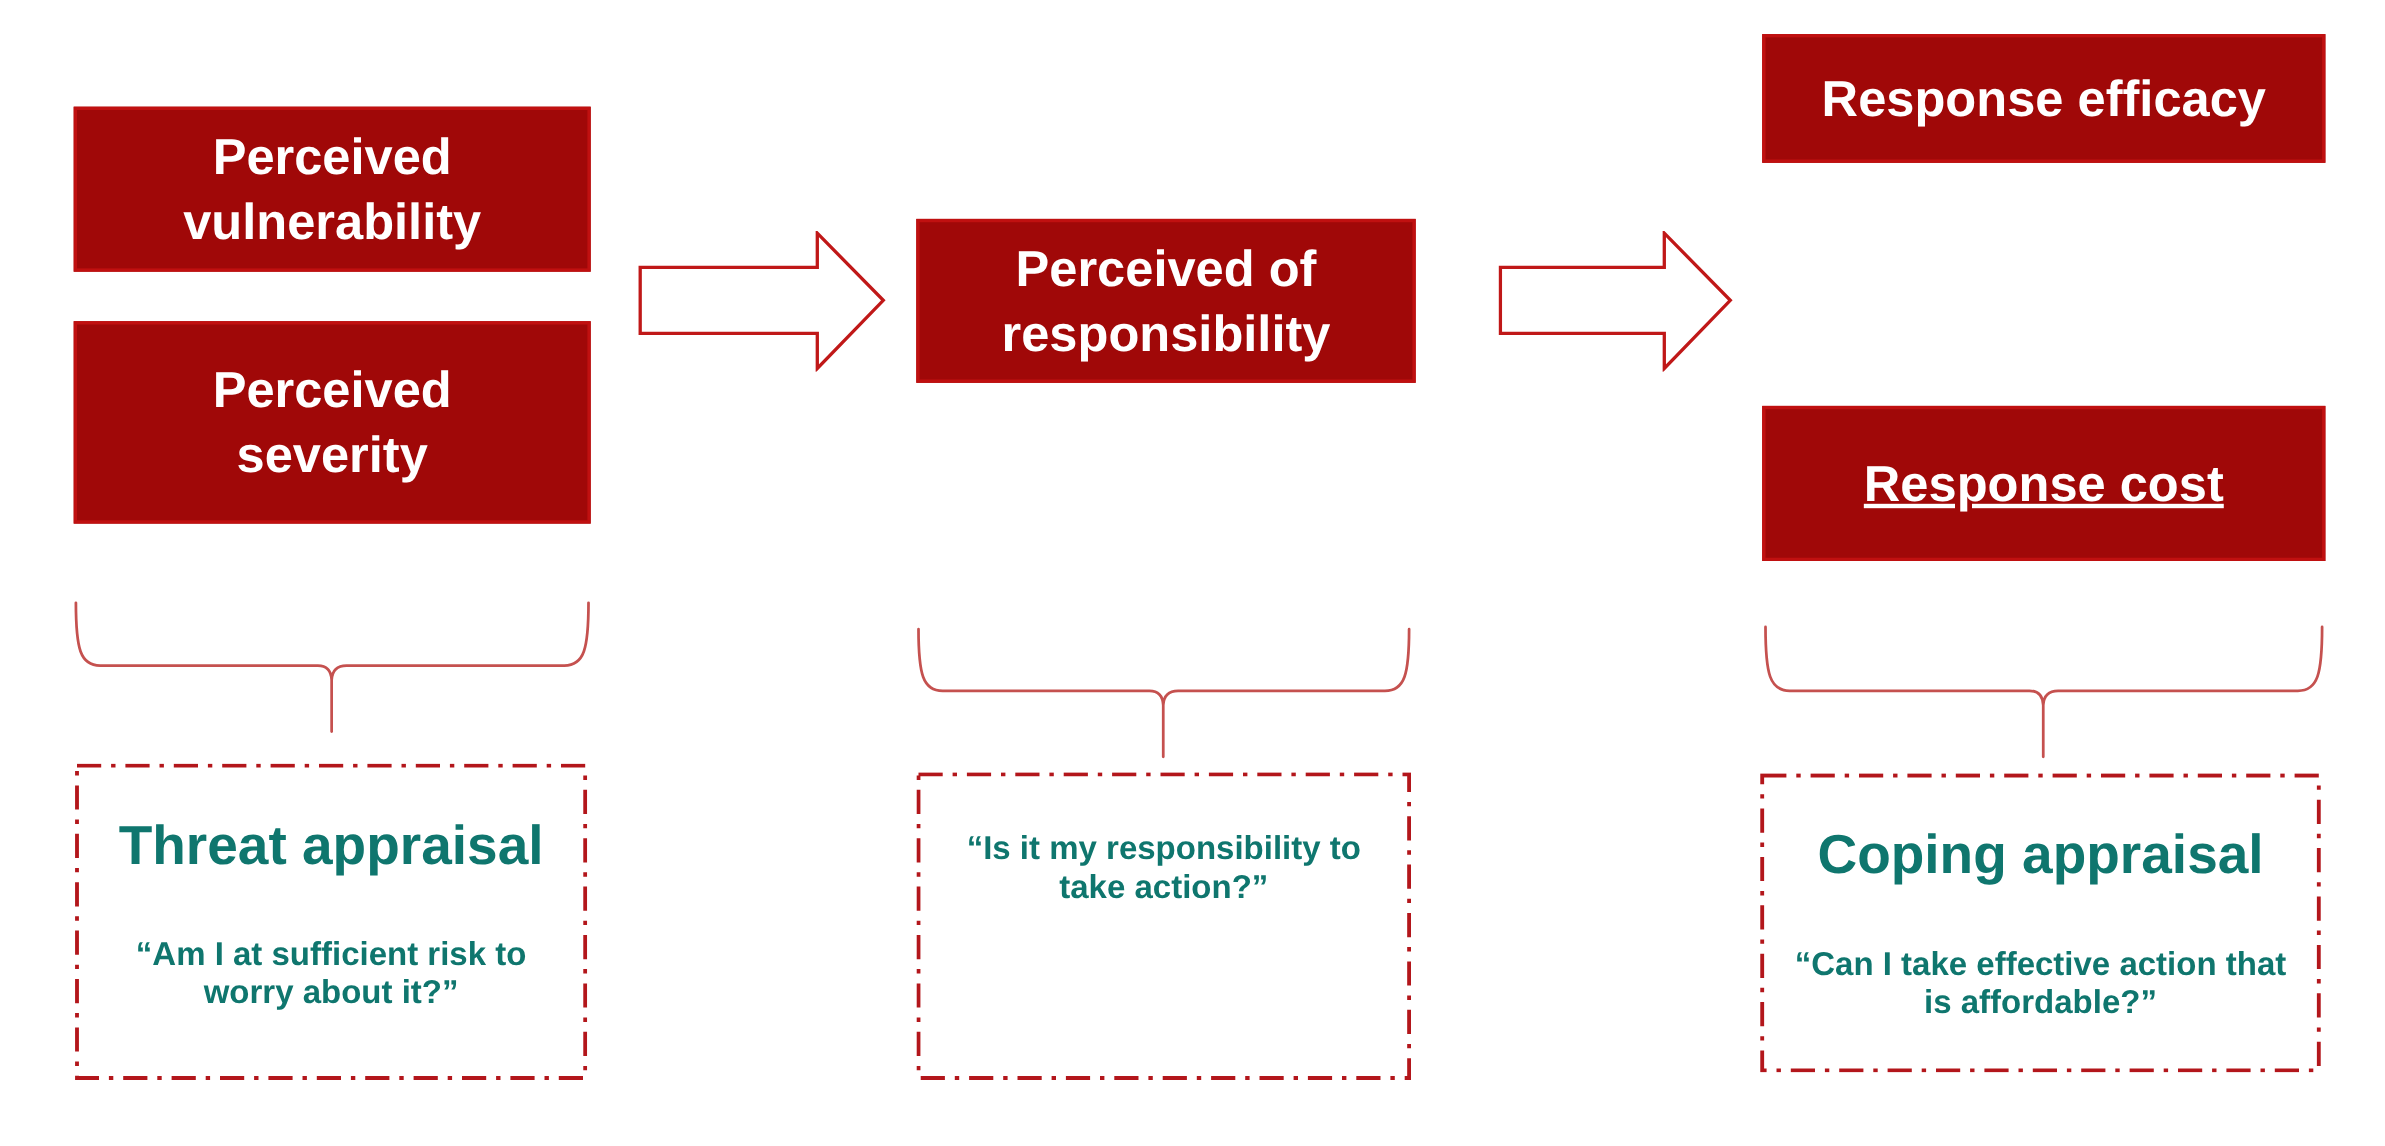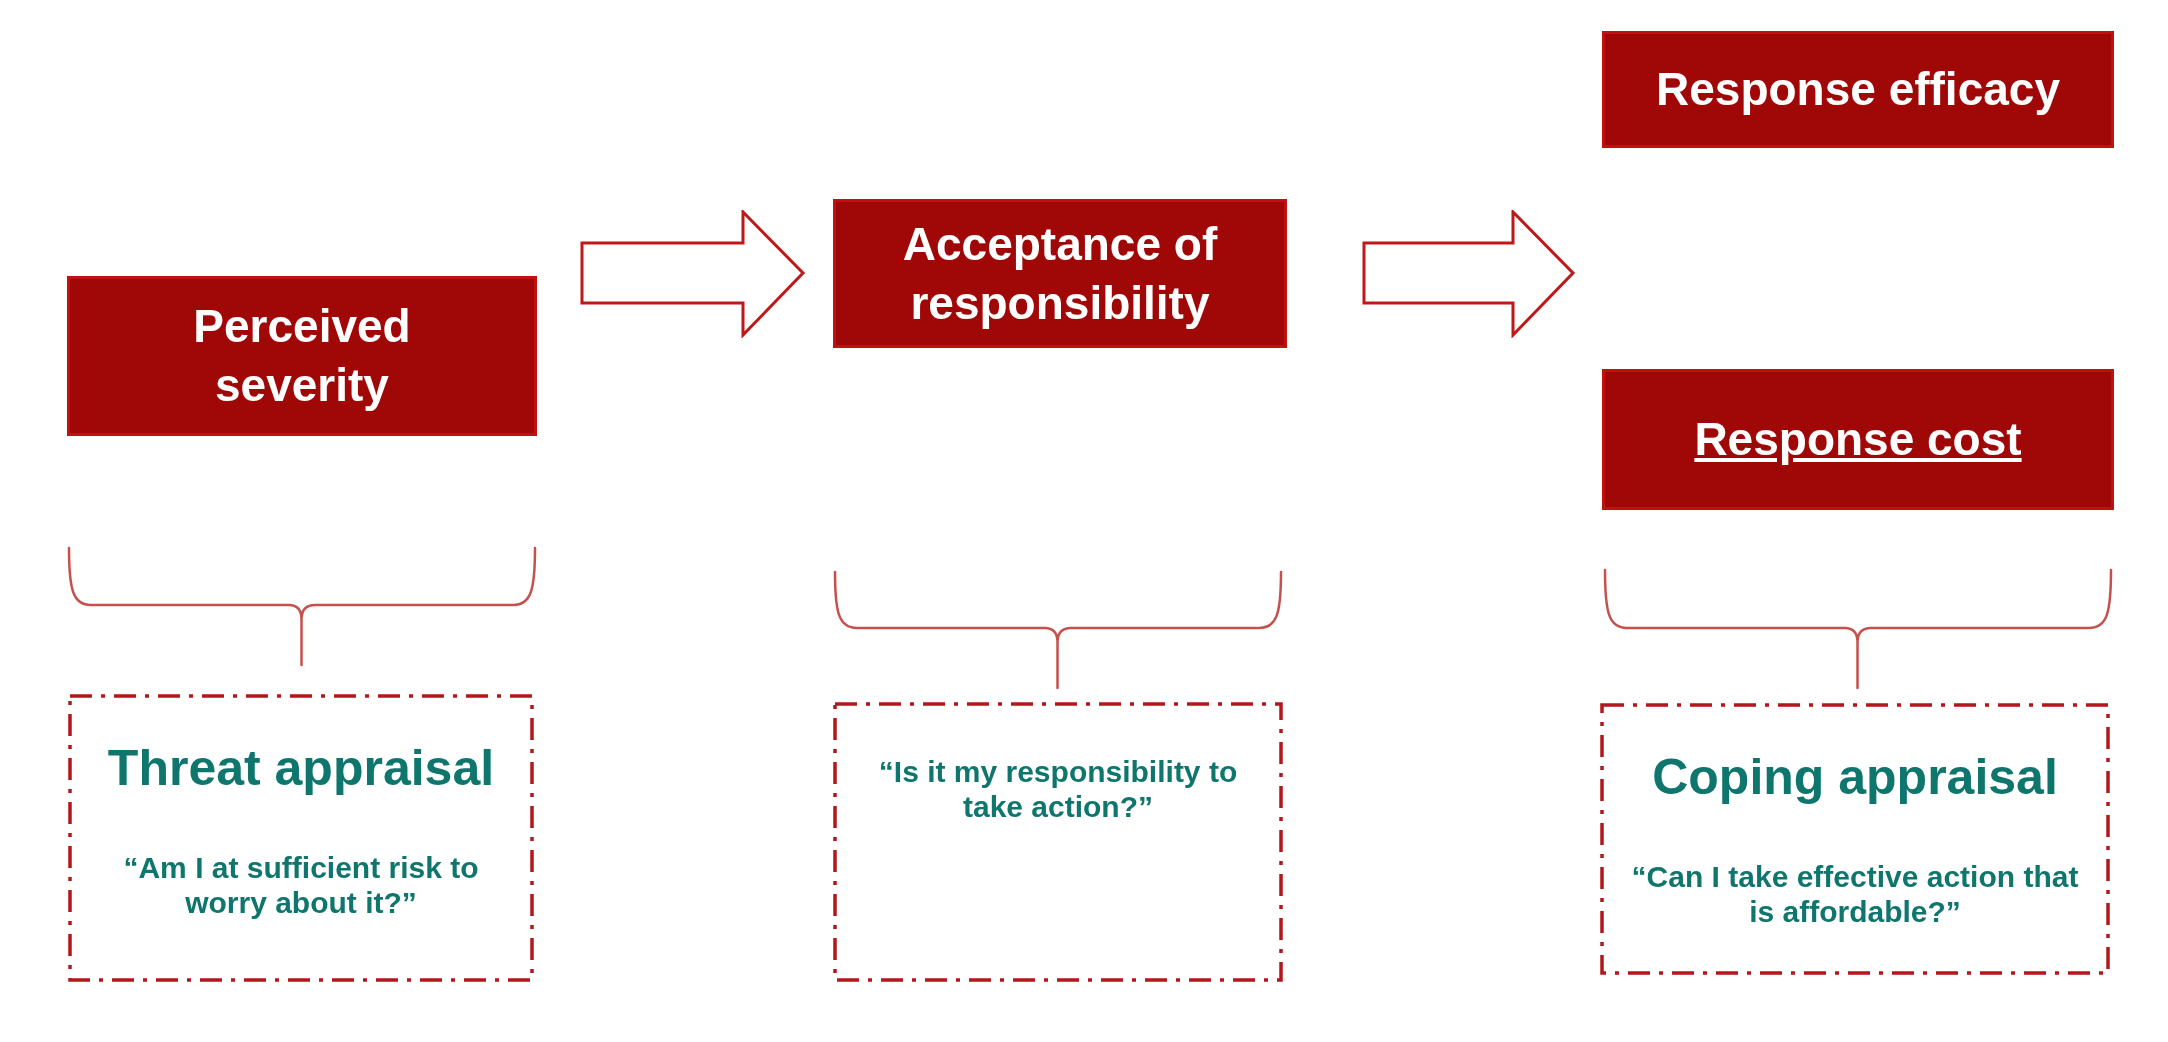--- a/index.html
+++ b/index.html
@@ -50,43 +50,44 @@
   .appraisal-quote{
     position:relative;
     margin-top:52px;
     font-weight:700;
     font-size:30px;
     line-height:1.18;
     padding:0 26px;
   }
   
   #box-l1{left:67px;top:97px;width:470px;height:150px;}
-  #box-l2{left:67px;top:276px;width:470px;height:160px;}
+  #box-l2{left:67px;top:292px;width:470px;height:184px;}
   #box-m1{left:833px;top:199px;width:454px;height:149px;}
   #box-r1{left:1602px;top:31px;width:512px;height:117px;}
   #box-r2{left:1602px;top:202px;width:512px;height:140px;}
   #box-r3{left:1602px;top:369px;width:512px;height:141px;text-decoration:underline;}
   #arrow-1{left:580px;top:210px;}
   #arrow-2{left:1362px;top:210px;}
   #brace-1{left:67px;top:546px;}
   #brace-2{left:833px;top:570px;}
   #brace-3{left:1603px;top:568px;}
   #dashed-1{left:68px;top:694px;width:466px;height:288px;}
   #dashed-2{left:833px;top:702px;width:450px;height:280px;}
   #dashed-3{left:1600px;top:703px;width:510px;height:272px;}
 </style>
 </head>
 <body>
 
 <div class="canvas">
 
+  <div class="red-box" id="box-l1">Perceived vulnerability</div>
 
   <div class="red-box" id="box-l2">Perceived severity</div>
 
-  <div class="red-box" id="box-m1">Acceptance of responsibility</div>
+  <div class="red-box" id="box-m1">Perceived of responsibility</div>
 
   <div class="red-box" id="box-r1">Response efficacy</div>
 
 
   <div class="red-box" id="box-r3">Response cost</div>
 
   <svg class="svg-abs" id="arrow-1" width="228" height="128" viewBox="0 0 228 128">
     <polygon points="2,33 163,33 163,2 223,63 163,125 163,93 2,93" fill="#ffffff" stroke="#C01818" stroke-width="3" stroke-linejoin="miter"></polygon>
   </svg>
 

